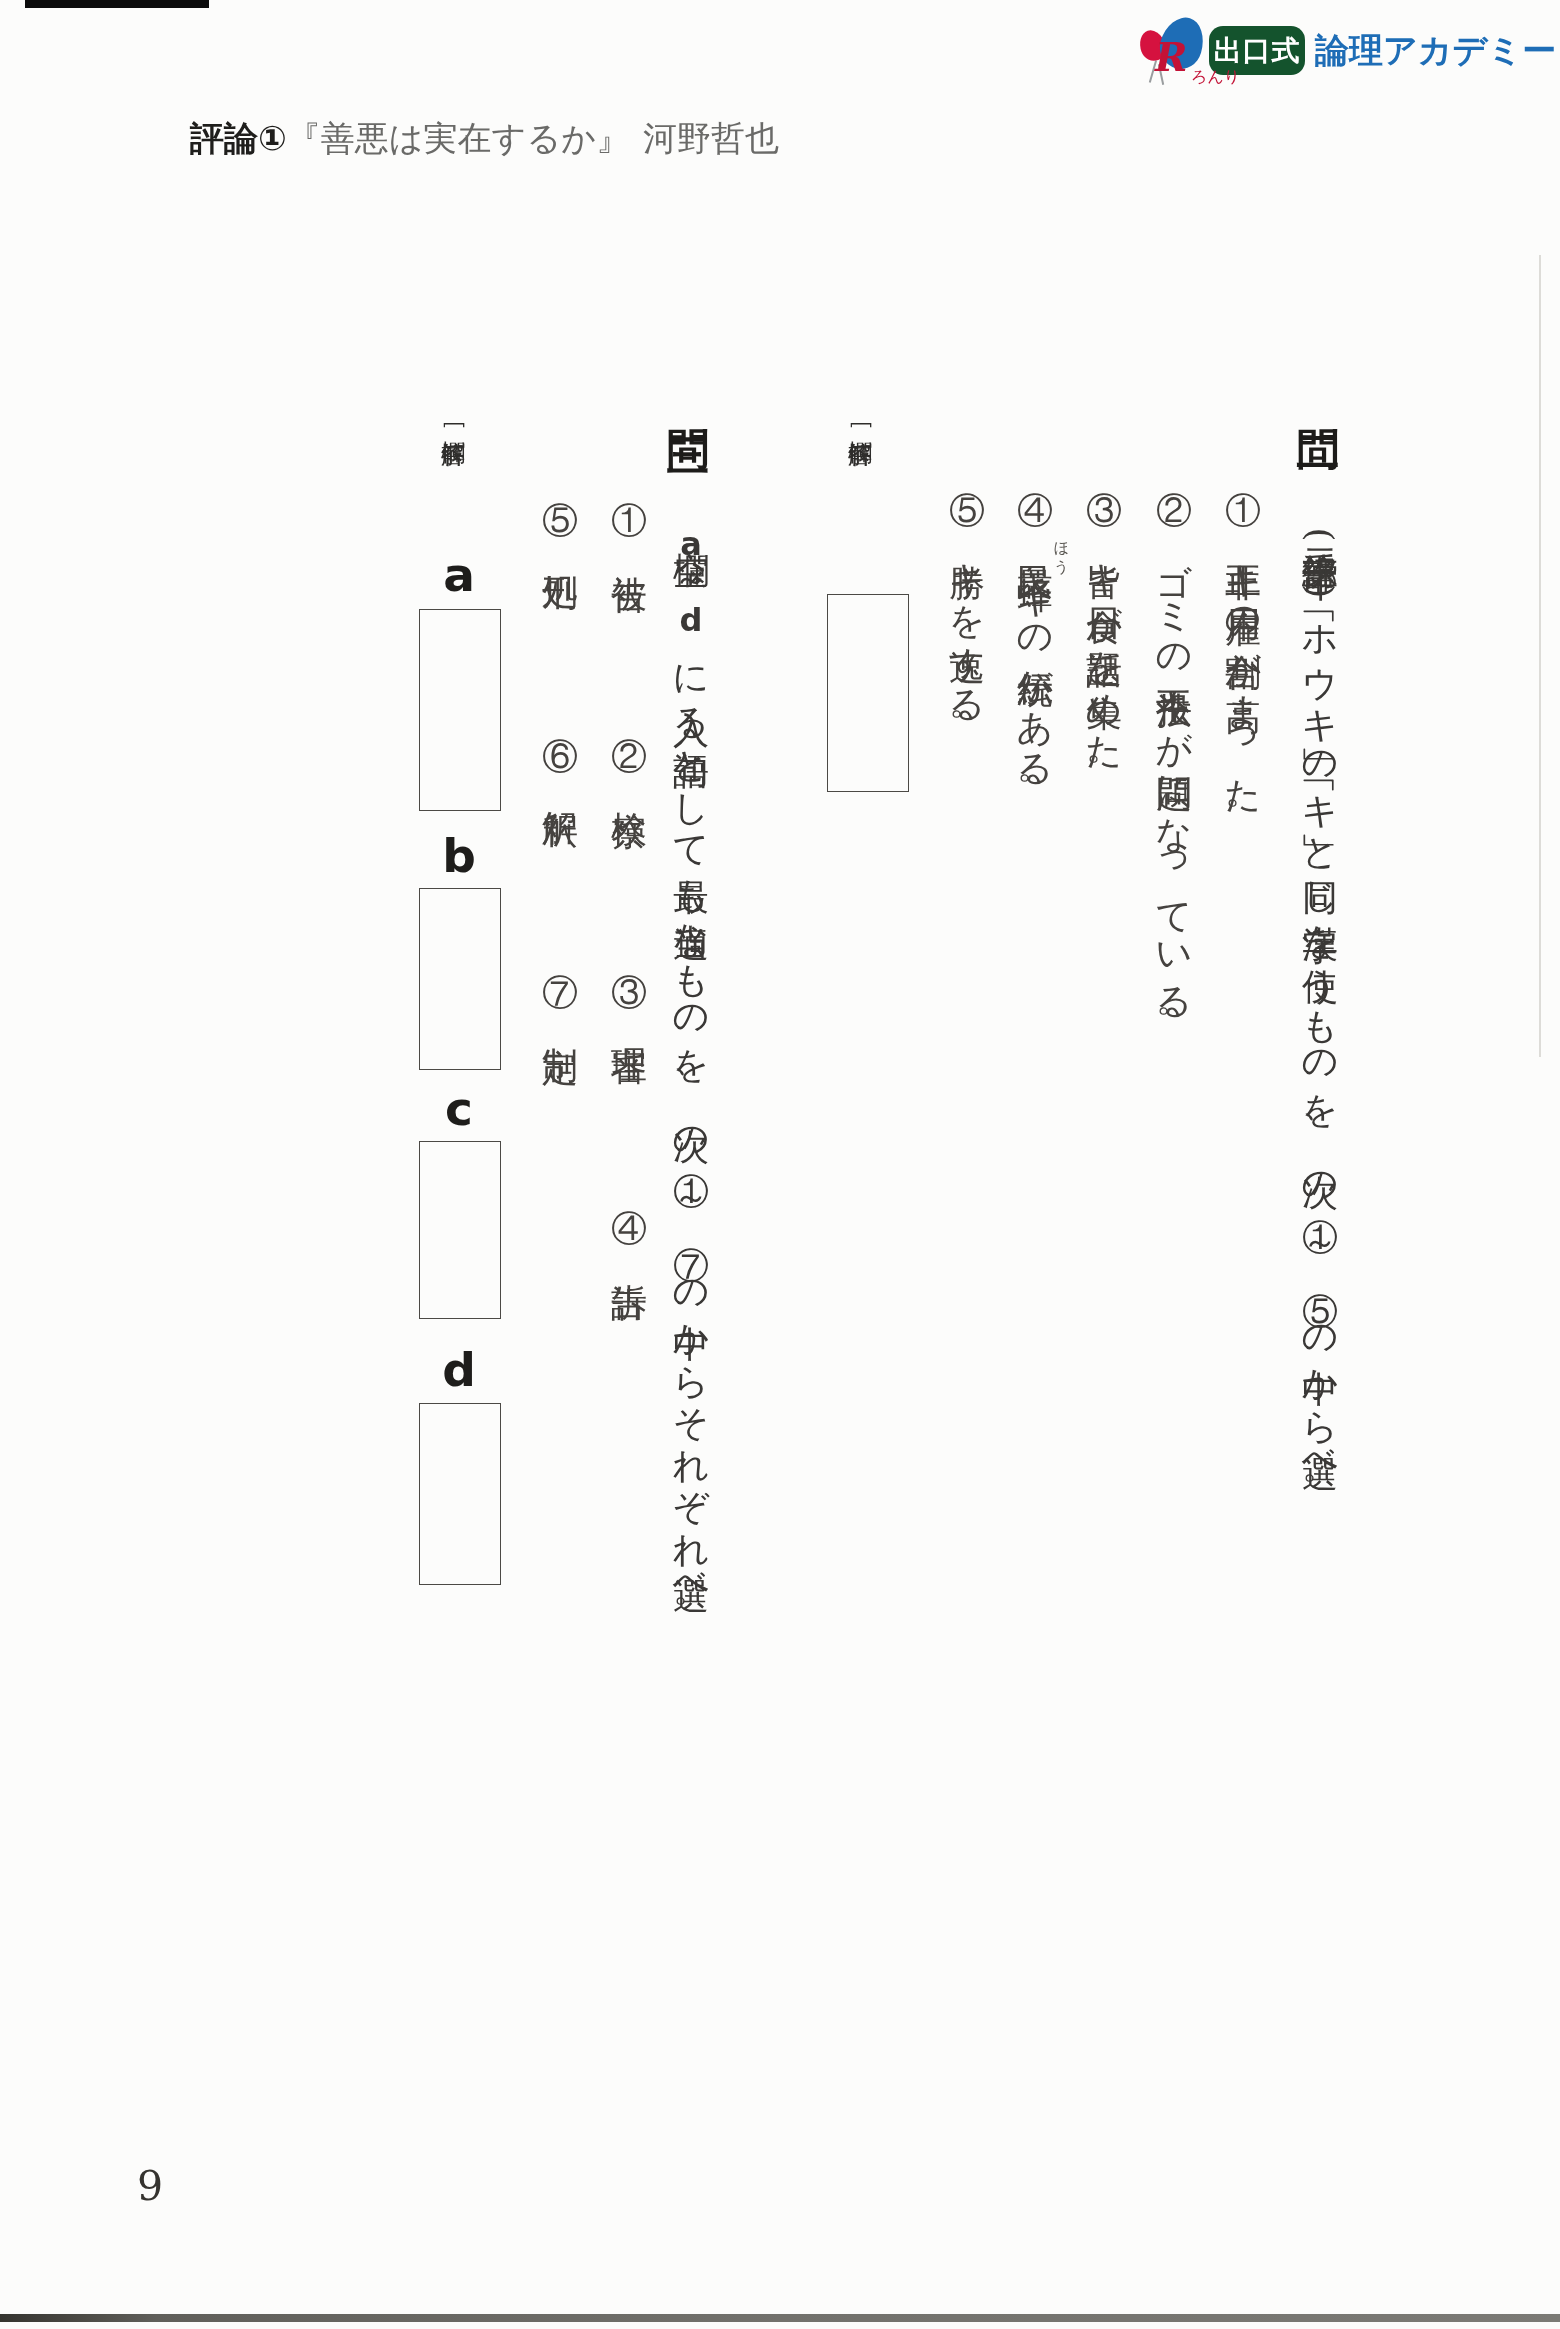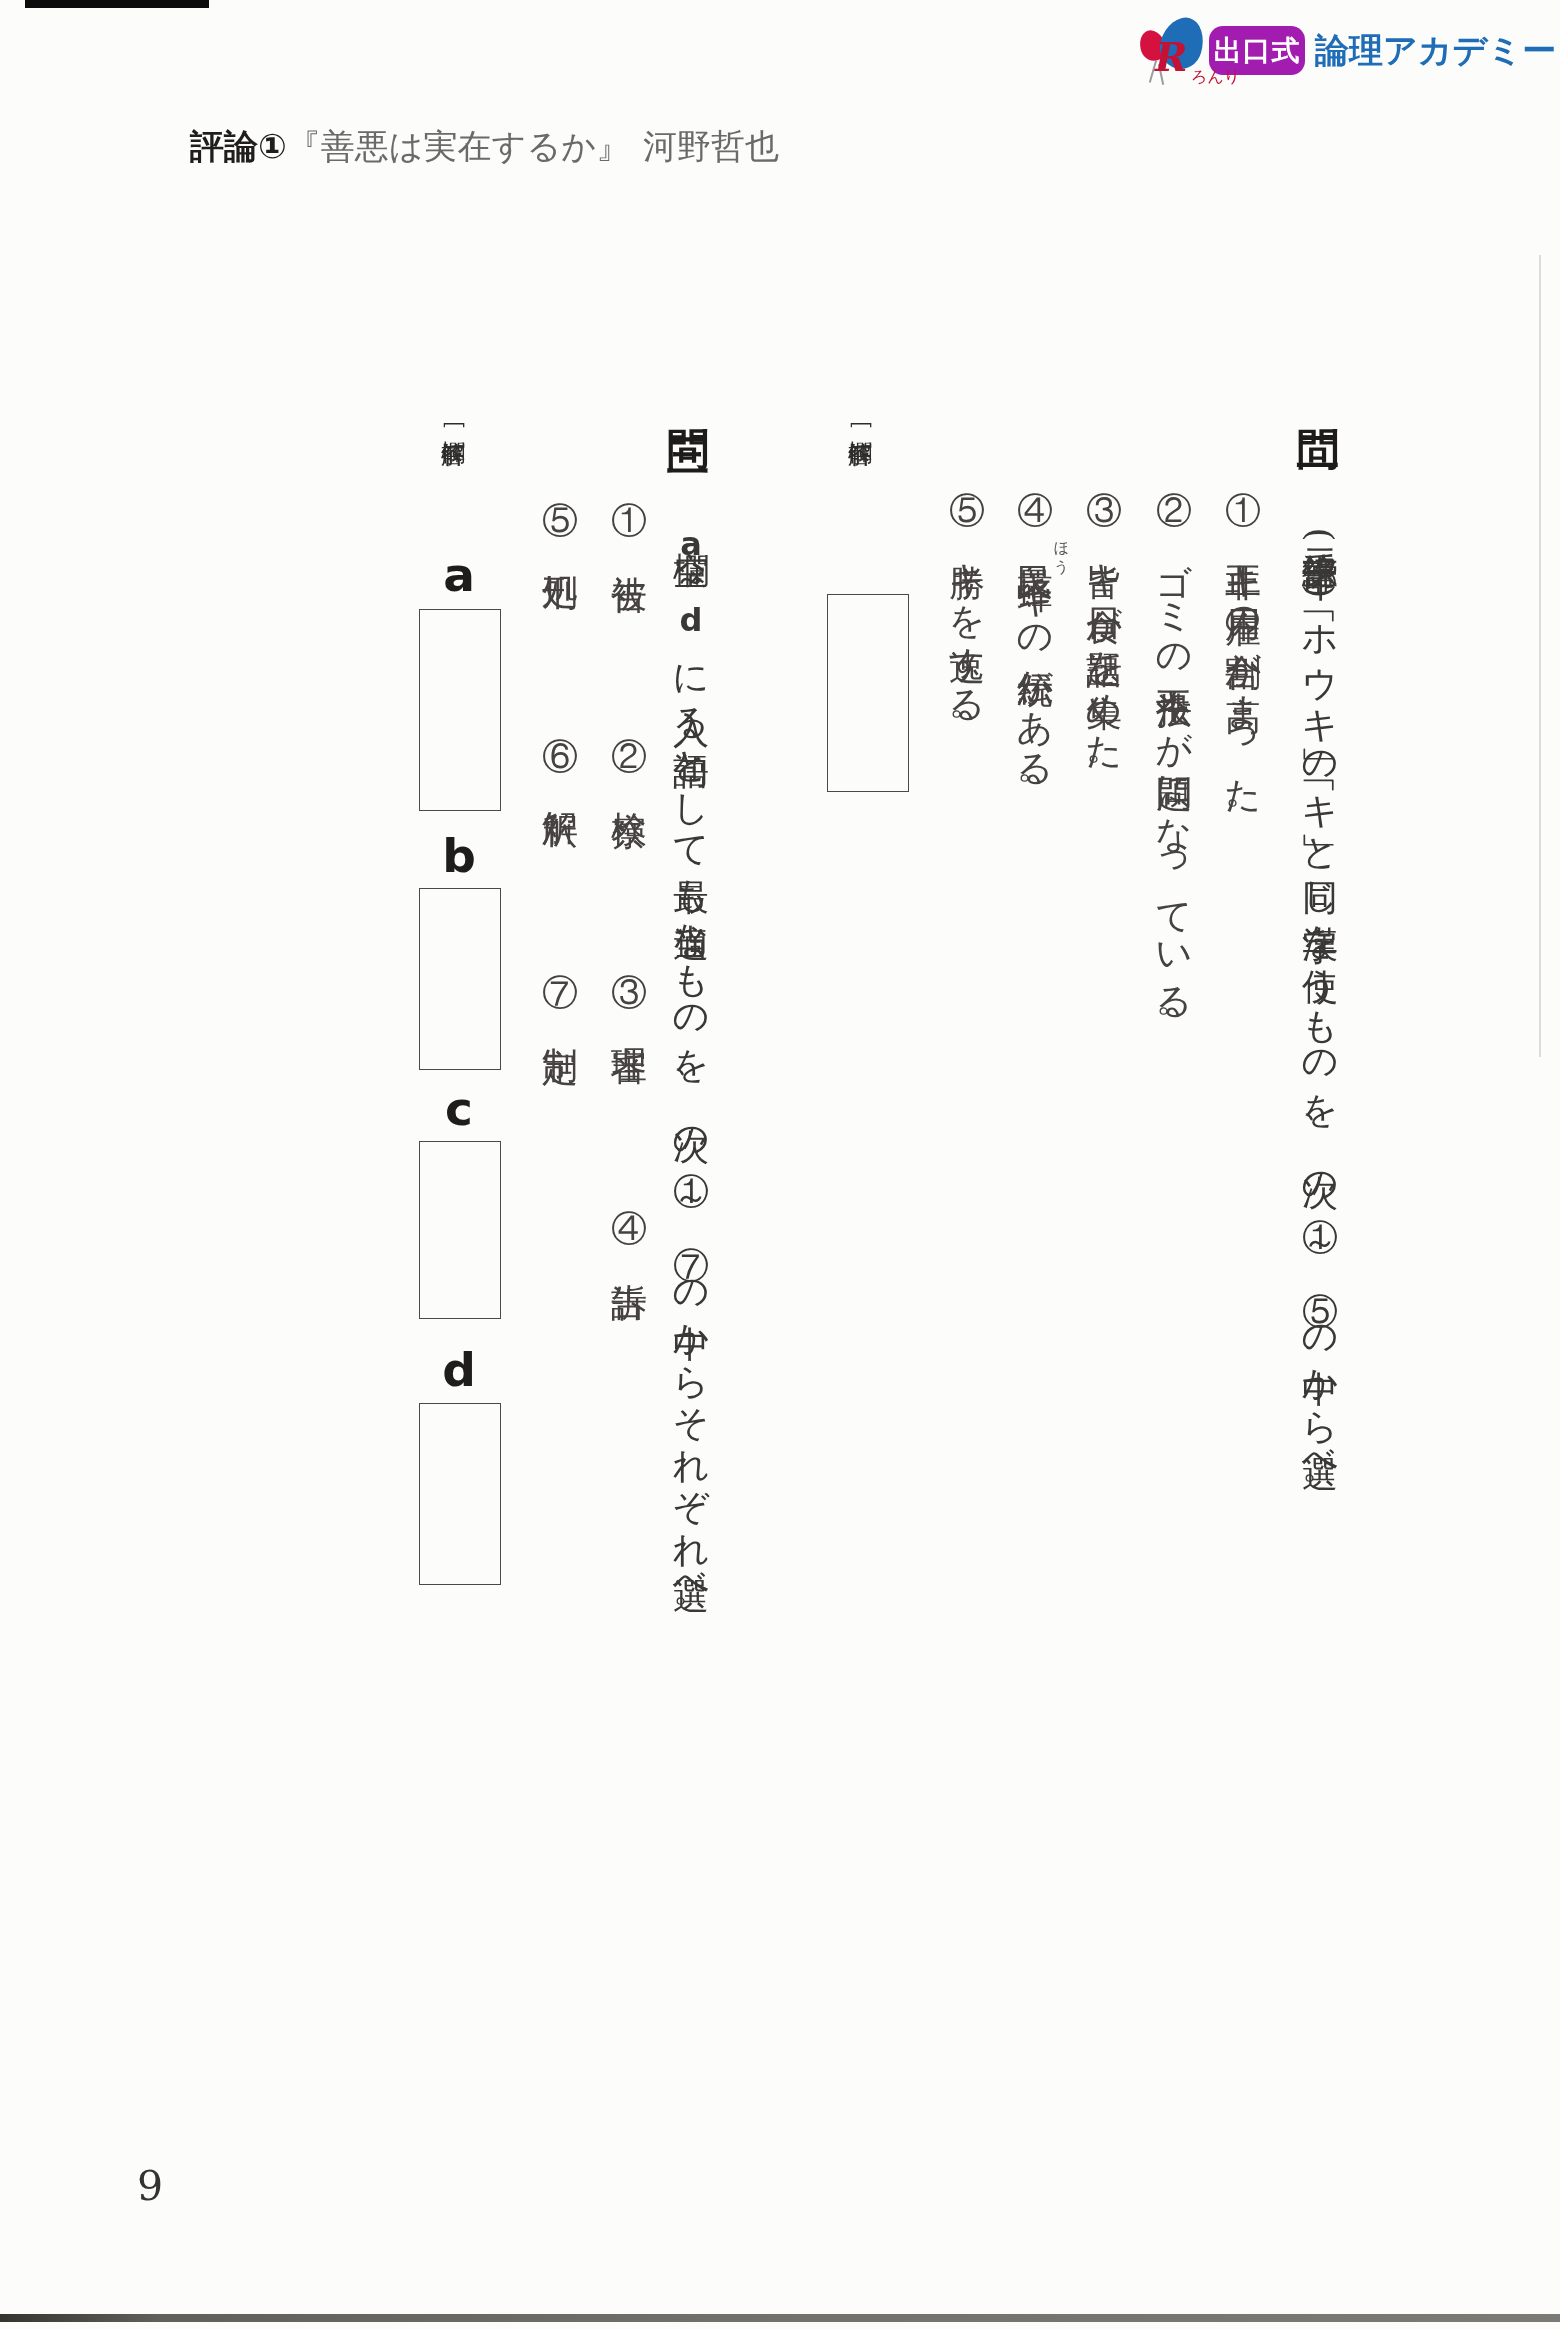--- a/index.html
+++ b/index.html
@@ -71,21 +71,20 @@
   }
 
   
   .header-line{
     position:absolute;
     left:190px; top:118px;
     font-family:"DejaVu Sans","Liberation Sans",sans-serif;
     font-size:34px;
     line-height:1.2;
     white-space:nowrap;
-    margin-top:8px;
   }
   .header-lesson{font-weight:700;color:#1f1e1c;}
   .header-title{font-weight:500;color:#6a6a68;}
   .header-author{font-weight:500;color:#6a6a68;margin-left:13px;}
 
   
   .logo{position:absolute;left:1129px;top:15px;width:431px;height:75px;}
   .balloon{position:absolute;}
   .balloon.red{
     left:11.2px;top:15px;width:25px;height:31px;
@@ -109,21 +108,21 @@
     font-style:italic;font-weight:700;
     font-size:39px;color:#c31236;z-index:2;line-height:1;
   }
   .logo-r-furi{
     position:absolute;left:62px;top:54px;
     font-family:"DejaVu Sans","Liberation Sans",sans-serif;
     font-size:16px;color:#c31236;z-index:2;line-height:1;
   }
   .logo-badge{
     position:absolute;left:80px;top:11.2px;width:96px;height:49px;
-    background:#a21caf;border-radius:14px;
+    background:#14532d;border-radius:14px;
     display:flex;align-items:center;justify-content:center;
   }
   .logo-badge-text{
     font-family:"DejaVu Sans","Liberation Sans",sans-serif;
     font-weight:700;font-size:28px;color:#ffffff;letter-spacing:0.9px;
   }
   .logo-academy{
     position:absolute;left:186px;top:13px;
     font-family:"DejaVu Sans","Liberation Sans",sans-serif;
     font-weight:700;font-size:34px;color:#1e6db6;

